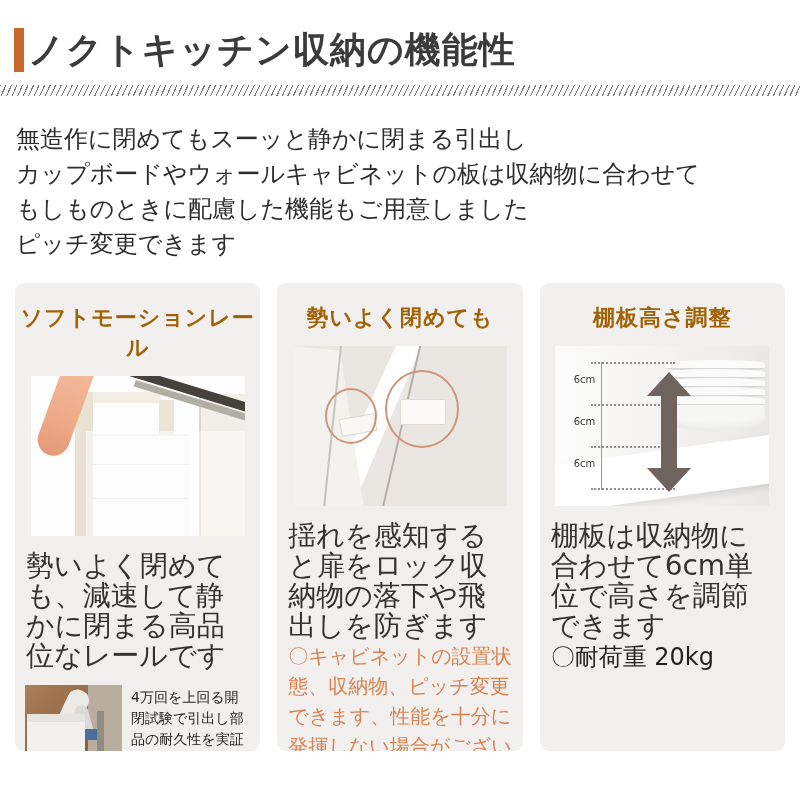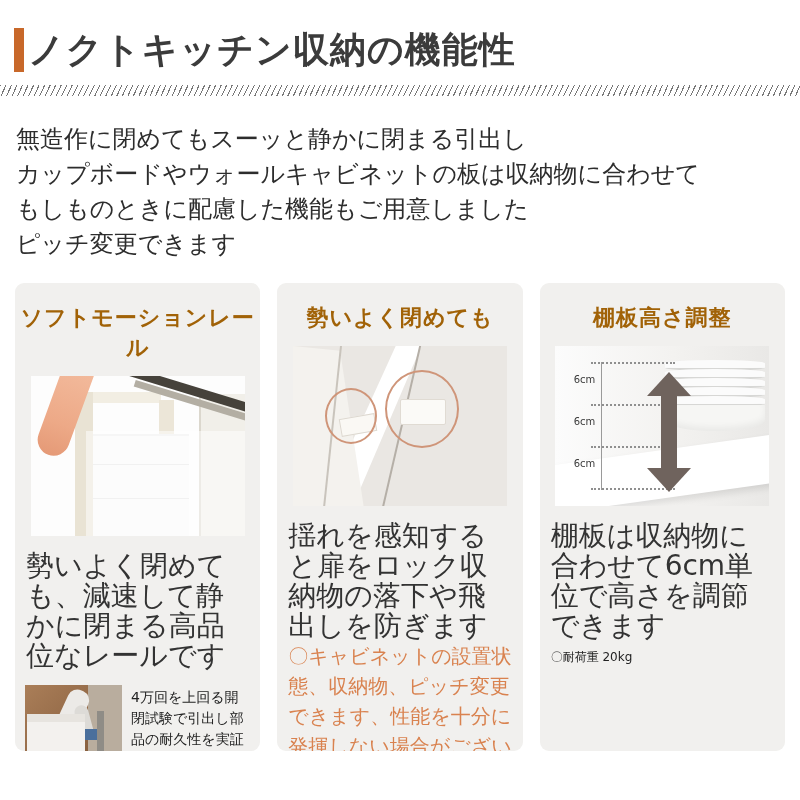--- a/index.html
+++ b/index.html
@@ -44,21 +44,21 @@
   .feature-title {
     margin-top: 20px; text-align: center;
     font-size: 22px; font-weight: bold; color: #a16207; letter-spacing: 1px;
   }
   .photo {
     width: 214px; height: 160px; margin: 13px auto 0 auto;
     position: relative; overflow: hidden; background: #fdfdfd;
   }
   .feature-desc { margin: 15px 11px 0 11px; font-size: 28px; line-height: 30px; color: #333; }
   .feature-note { margin: 0 11px 0 11px; font-size: 20px; line-height: 30px; color: #d9824f; }
-  .load-line { margin: 0 11px 0 11px; font-size: 12px; line-height: 32px; color: #222; }
+  .load-line { margin: 0 11px 0 11px; font-size: 24px; line-height: 32px; color: #222; }
 
   
   .p1-railA { position: absolute; left: 44px; top: 16px; width: 18px; height: 144px; background: #e9e3d4; }
   .p1-shelfedge { position: absolute; left: 44px; top: 16px; width: 86px; height: 11px; background: #f2eee3; }
   .p1-railB { position: absolute; left: 128px; top: 24px; width: 15px; height: 136px; background: #ece6d8; }
   .p1-drawer { position: absolute; left: 62px; top: 58px; width: 96px; height: 102px; background: #f8f8f8; border-top: 2px solid #ececec; }
   .p1-drawer-line1 { position: absolute; left: 0; top: 28px; width: 100%; height: 1px; background: #e3e3e3; }
   .p1-drawer-line2 { position: absolute; left: 0; top: 62px; width: 100%; height: 1px; background: #e3e3e3; }
   .p1-rightpanel { position: absolute; right: 0; top: 18px; width: 46px; height: 142px; background: #f1efe9; border-left: 2px solid #dbd7cd; }
   .p1-darkrail { position: absolute; right: -12px; top: 10px; width: 130px; height: 9px; background: #46423b; transform: rotate(17deg); }

